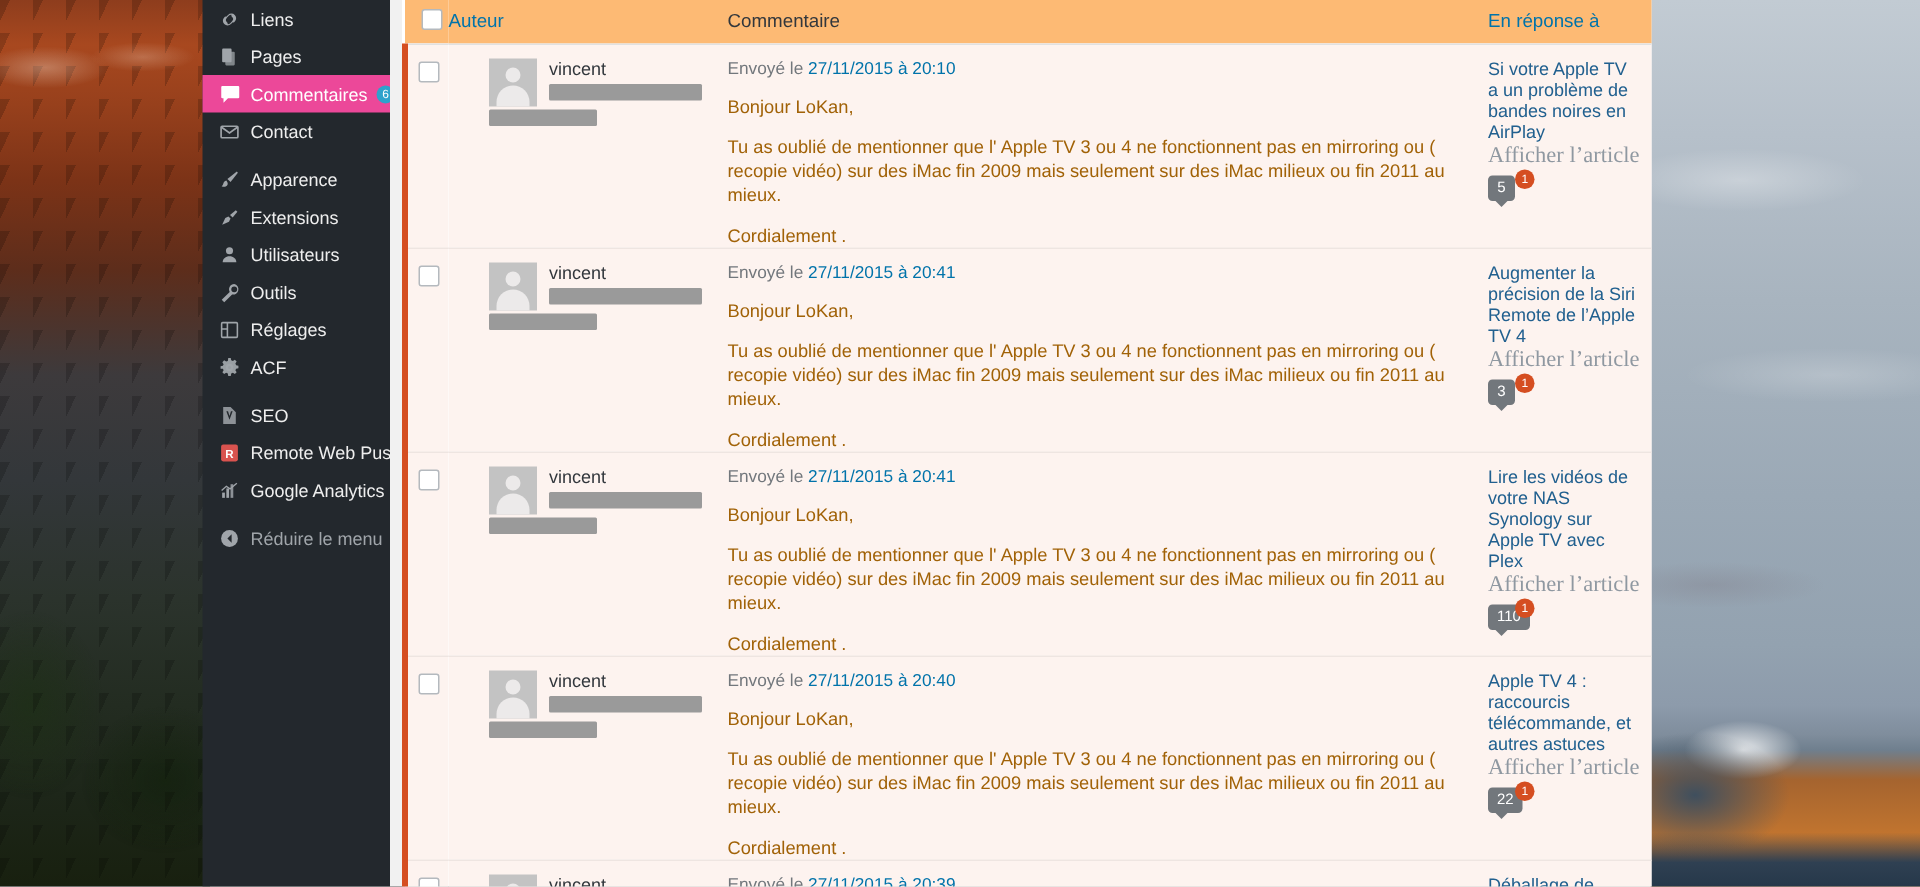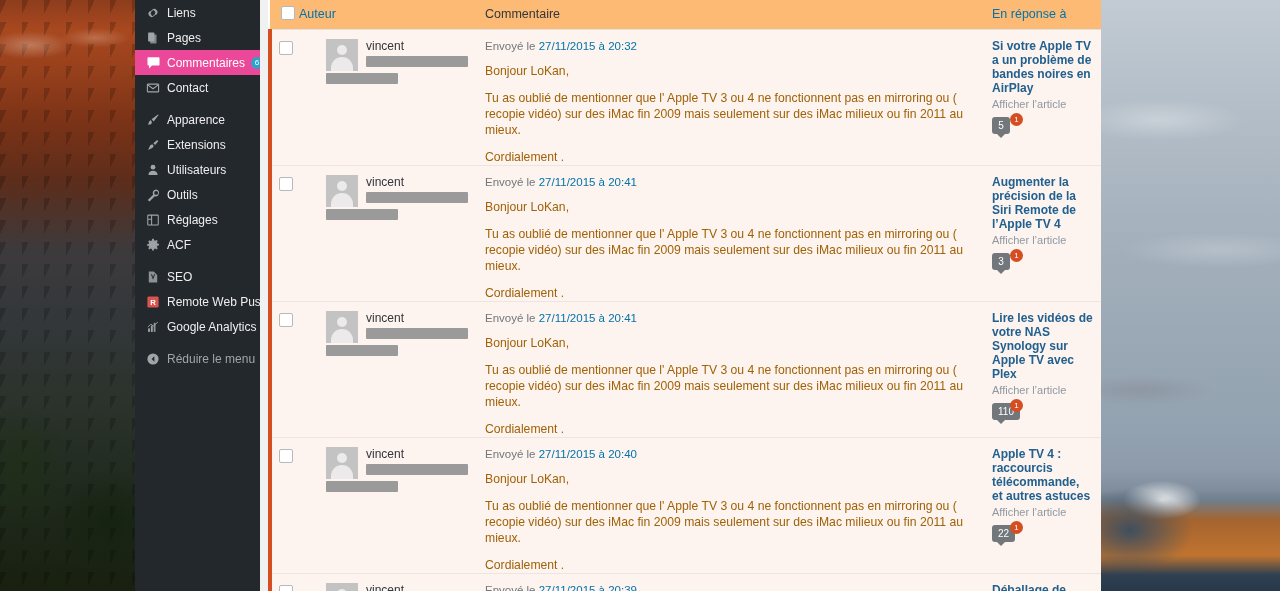--- a/index.html
+++ b/index.html
@@ -165,26 +165,26 @@
   .meta {
     color: #72777c; font-size: 11.5px; line-height: 15px; margin-bottom: 9px;
   }
   .meta a { color: #0073aa; text-decoration: none; }
   .ctext { font-size: 12.2px; line-height: 16px; color: #a16207; }
   .ctext p { margin-bottom: 11px; }
   .ctext p:last-child { margin-bottom: 0; }
 
   
   .post-link {
-    color: #21608f; font-weight: bold; font-size: 12px; line-height: 14px;
+    color: #21608f; font-weight: normal; font-size: 12px; line-height: 14px;
     text-decoration: none; display: block;
   }
   .view-post {
-    color: #8f98a1; font-size: 11px; line-height: 16px; display: block;
-    text-decoration: none; margin-top: 1px;
+    color: #8f98a1; font-size: 15px; line-height: 16px; display: block;
+    text-decoration: none; margin-top: 1px; font-family: Liberation Serif, serif;
   }
   .bubble-wrap { position: relative; margin-top: 5px; height: 22px; }
   .bubble {
     display: inline-block; position: relative;
     background: #72777c; color: #fff; font-size: 10px; line-height: 15px;
     padding: 1px 6px; border-radius: 3px; min-width: 18px; text-align: center;
   }
   .bubble::after {
     content: ""; position: absolute; left: 5px; top: 100%;
     border: 4px solid transparent; border-top-color: #72777c; border-bottom: 0;
@@ -350,21 +350,21 @@
           <td class="col-author author-cell">
             <div class="avatar">
               <span class="head"></span>
               <span class="body"></span>
             </div>
             <div class="author-name">vincent</div>
             <div class="redact r1"></div>
             <div class="redact r2"></div>
           </td>
           <td class="col-comment">
-            <div class="meta"><span>Envoyé le</span> <a href="#">27/11/2015 à 20:32</a></div>
+            <div class="meta"><span>Envoyé le</span> <a href="#">27/11/2015 à 20:10</a></div>
             <div class="ctext">
               <p>Bonjour LoKan,</p>
               <p>Tu as oublié de mentionner que l' Apple TV 3 ou 4 ne fonctionnent pas en mirroring ou ( recopie vidéo) sur des iMac fin 2009 mais seulement sur des iMac milieux ou fin 2011 au mieux.</p>
               <p>Cordialement .</p>
             </div>
           </td>
           <td class="col-response">
             <a href="#" class="post-link">Si votre Apple TV a un problème de bandes noires en AirPlay</a>
             <a href="#" class="view-post">Afficher l’article</a>
             <div class="bubble-wrap"><span class="bubble">5</span><span class="pending">1</span></div>

